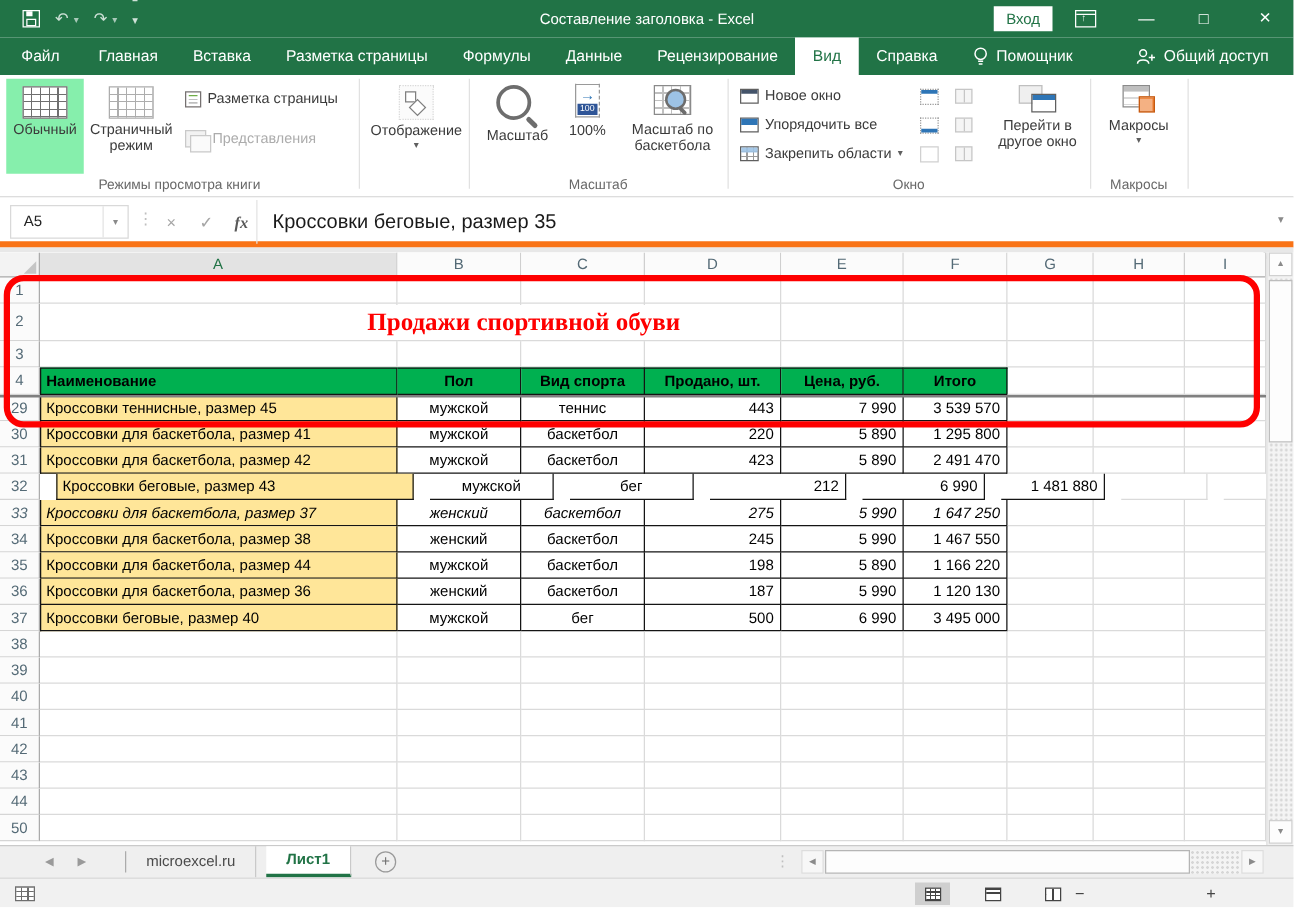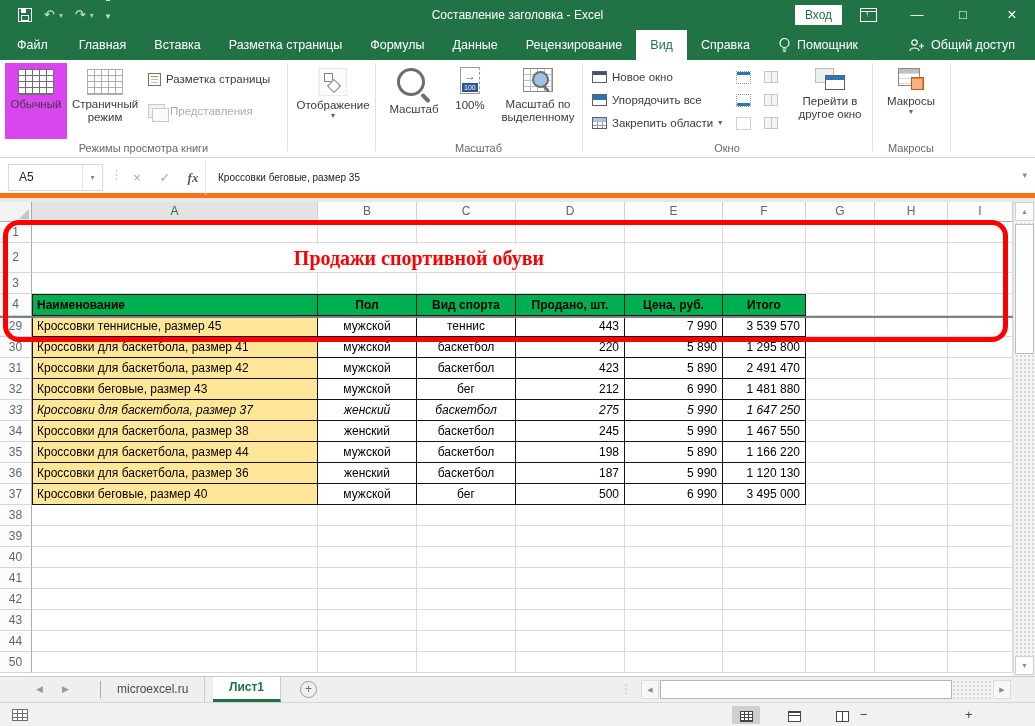--- a/index.html
+++ b/index.html
@@ -32,21 +32,21 @@
   .share{margin-left:auto;display:flex;align-items:center;gap:6px;padding:0 20px;line-height:30px}
 
   
   .ribbon{position:absolute;left:0;top:60px;width:1035px;height:98px;background:#fff;
           border-bottom:1px solid #D2D2D2;box-sizing:border-box;font-size:11.5px;color:#3b3b3b}
   .rsep{position:absolute;top:3px;height:88px;width:1px;background:#E1E1E1}
   .glabel{position:absolute;bottom:3px;font-size:11px;color:#696969;text-align:center;white-space:nowrap}
   .bigbtn{position:absolute;top:3px;height:76px;display:flex;flex-direction:column;align-items:center;
           text-align:center;line-height:13px}
   .bigbtn .lbl{margin-top:3px}
-  .selbtn{background:#d946ef}
+  .selbtn{background:#86efac}
   .smallbtn{position:absolute;display:flex;align-items:center;gap:5px;white-space:nowrap;height:18px}
   .disabled{color:#ACACAC}
   .caret{font-size:8px;color:#5f5f5f;line-height:8px}
   
   .i-grid{width:36px;height:26px;box-sizing:border-box;border:1px solid #6f6f6f;background:
      repeating-linear-gradient(to right,transparent 0 6px,#6f6f6f 6px 7px),
      repeating-linear-gradient(to bottom,transparent 0 5px,#6f6f6f 5px 6px),#fff}
   .i-grid.lite{border-color:#ADADAD;background:
      repeating-linear-gradient(to right,transparent 0 6px,#ADADAD 6px 7px),
      repeating-linear-gradient(to bottom,transparent 0 5px,#ADADAD 5px 6px),#fff}
@@ -101,21 +101,21 @@
   
   .fbar{position:absolute;left:0;top:158px;width:1035px;height:40px;background:#fff;border-bottom:5px solid #f97316;box-sizing:border-box}
   .namebox{position:absolute;left:8px;top:6px;width:95px;height:27px;border:1px solid #D9D9D9;box-sizing:border-box;
      font-size:12px;color:#222;line-height:25px;padding-left:10px}
   .nb-caret{position:absolute;right:0;top:0;bottom:0;width:19px;border-left:1px solid #E3E3E3;text-align:center;
      color:#8a8a8a;font-size:8px;line-height:25px}
   .fdots{position:absolute;left:110px;top:9px;color:#BFBFBF;font-size:13px}
   .fbtn{position:absolute;top:6px;width:26px;height:27px;text-align:center;line-height:27px;font-size:13px;color:#A6A6A6}
   .ffx{color:#595959;font-family:"Liberation Serif",serif;font-style:italic;font-weight:bold}
   .fsep{position:absolute;left:205px;top:2px;height:35px;width:1px;background:#E3E3E3}
-  .finput{position:absolute;left:212px;top:6px;right:28px;height:27px;font-size:10px;color:#1a1a1a;line-height:27px;padding-left:6px}
+  .finput{position:absolute;left:212px;top:6px;right:28px;height:27px;font-size:16px;color:#1a1a1a;line-height:27px;padding-left:6px}
   .fexpand{position:absolute;right:8px;top:12px;color:#8a8a8a;font-size:9px}
   .fstrip{position:absolute;left:0;top:198px;width:1035px;height:4px;background:#E8E8E8}
 
   
   .grid{position:absolute;left:0;top:202px;width:1013px;height:474px;background:#fff;overflow:hidden}
   .ghead{display:flex;height:20px}
   .gcorner{width:32px;box-sizing:border-box;border-right:1px solid #ABABAB;border-bottom:1px solid #ABABAB;
      background:#F3F3F3;position:relative;flex:none}
   .gcorner::after{content:"";position:absolute;right:2px;bottom:2px;width:0;height:0;
      border-left:10px solid transparent;border-bottom:10px solid #C5C5C5}
@@ -262,21 +262,21 @@
       <span class="lbl">Масштаб</span>
     </div>
     <div class="bigbtn" style="left:447px;width:46px">
       <span class="i-100" style="margin-top:4px">
           <span class="b100">100</span>
         </span>
       <span class="lbl">100%</span>
     </div>
     <div class="bigbtn" style="left:495px;width:86px">
       <span class="i-magsel" style="margin-top:5px"></span>
-      <span class="lbl">Масштаб по выделенному</span>
+      <span class="lbl">Масштаб по баскетбола</span>
     </div>
     <div class="glabel" style="left:375px;width:207px">Масштаб</div>
     <div class="rsep" style="left:582px"></div>
 
     <div class="smallbtn" style="left:592px;top:8px">
       <span class="i-win"></span>
       <span>Новое окно</span>
     </div>
     <div class="smallbtn" style="left:592px;top:31px">
       <span class="i-win arr"></span>
@@ -428,21 +428,21 @@
           <div class="c tbl tan left" style="width: 286px; line-height: 20px;">Кроссовки для баскетбола, размер 42</div>
           <div class="c tbl ctr" style="width: 99px; line-height: 20px;">мужской</div>
           <div class="c tbl ctr" style="width: 99px; line-height: 20px;">баскетбол</div>
           <div class="c tbl num" style="width: 109px; line-height: 20px;">423</div>
           <div class="c tbl num" style="width: 98px; line-height: 20px;">5 890</div>
           <div class="c tbl num" style="width: 83px; line-height: 20px;">2 491 470</div>
           <div class="c" style="width: 69px; line-height: 20px;"></div>
           <div class="c" style="width: 73px; line-height: 20px;"></div>
           <div class="c" style="width: 65px; line-height: 20px;"></div>
         </div>
-        <div class="grow" style="height: 21px;">
+        <div class="grow" style="height: 21px; gap: 13px;">
           <div class="rh" style="line-height: 20px;">32</div>
           <div class="c tbl tan left" style="width: 286px; line-height: 20px;">Кроссовки беговые, размер 43</div>
           <div class="c tbl ctr" style="width: 99px; line-height: 20px;">мужской</div>
           <div class="c tbl ctr" style="width: 99px; line-height: 20px;">бег</div>
           <div class="c tbl num" style="width: 109px; line-height: 20px;">212</div>
           <div class="c tbl num" style="width: 98px; line-height: 20px;">6 990</div>
           <div class="c tbl num" style="width: 83px; line-height: 20px;">1 481 880</div>
           <div class="c" style="width: 69px; line-height: 20px;"></div>
           <div class="c" style="width: 73px; line-height: 20px;"></div>
           <div class="c" style="width: 65px; line-height: 20px;"></div>

